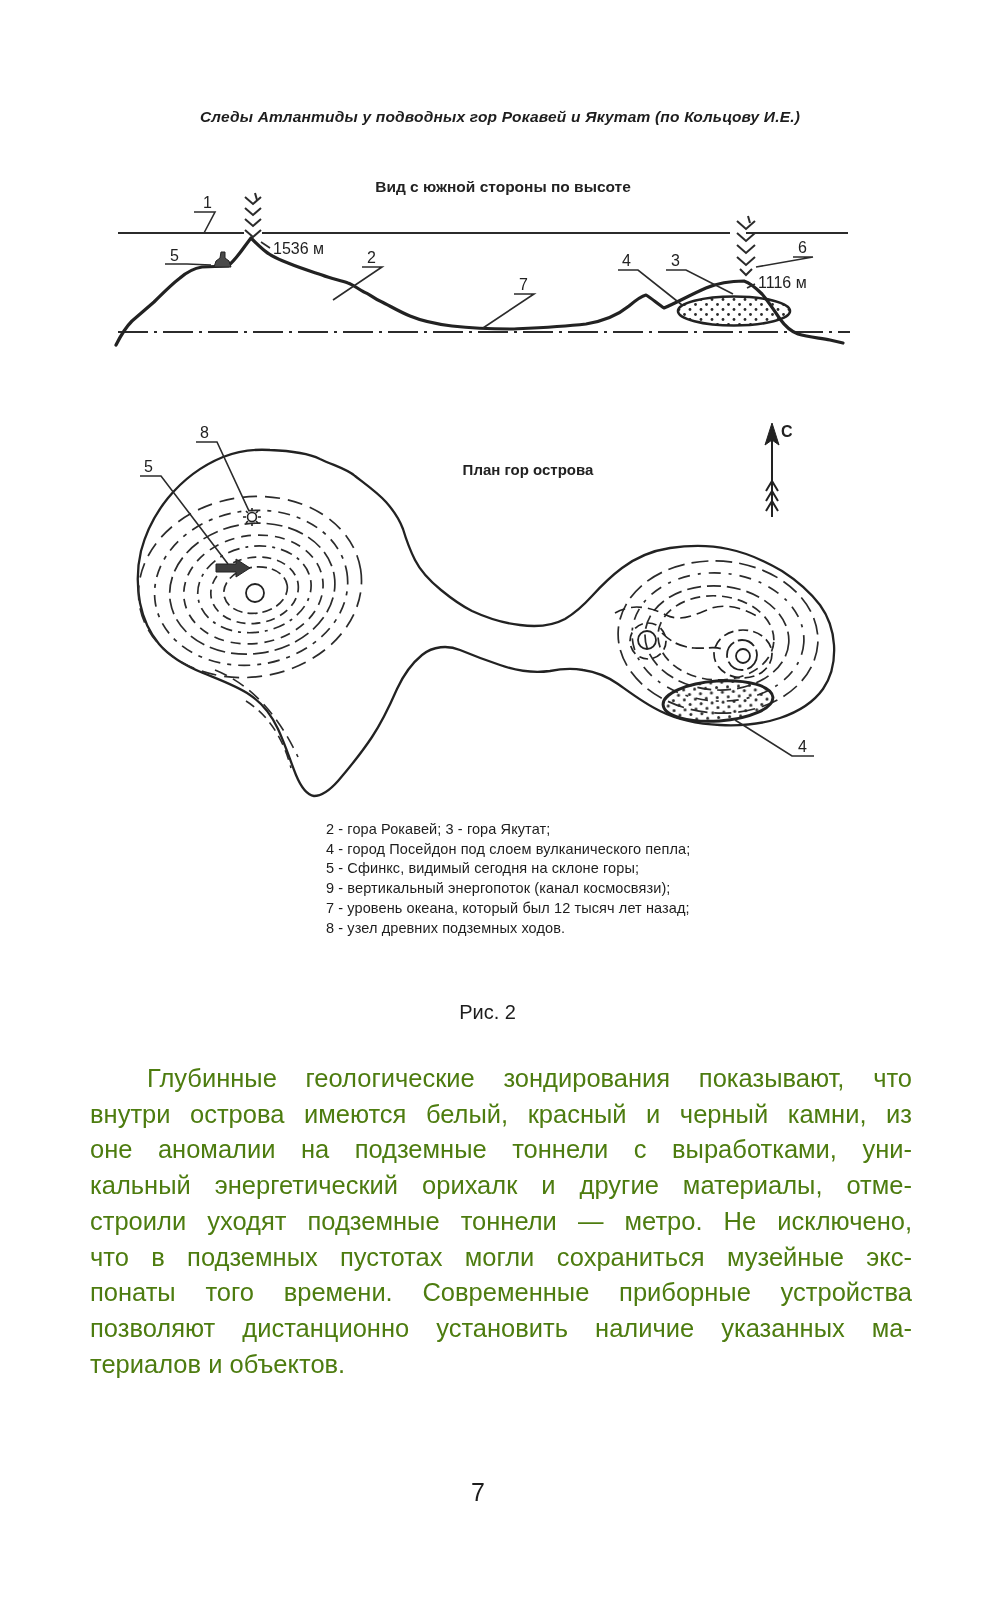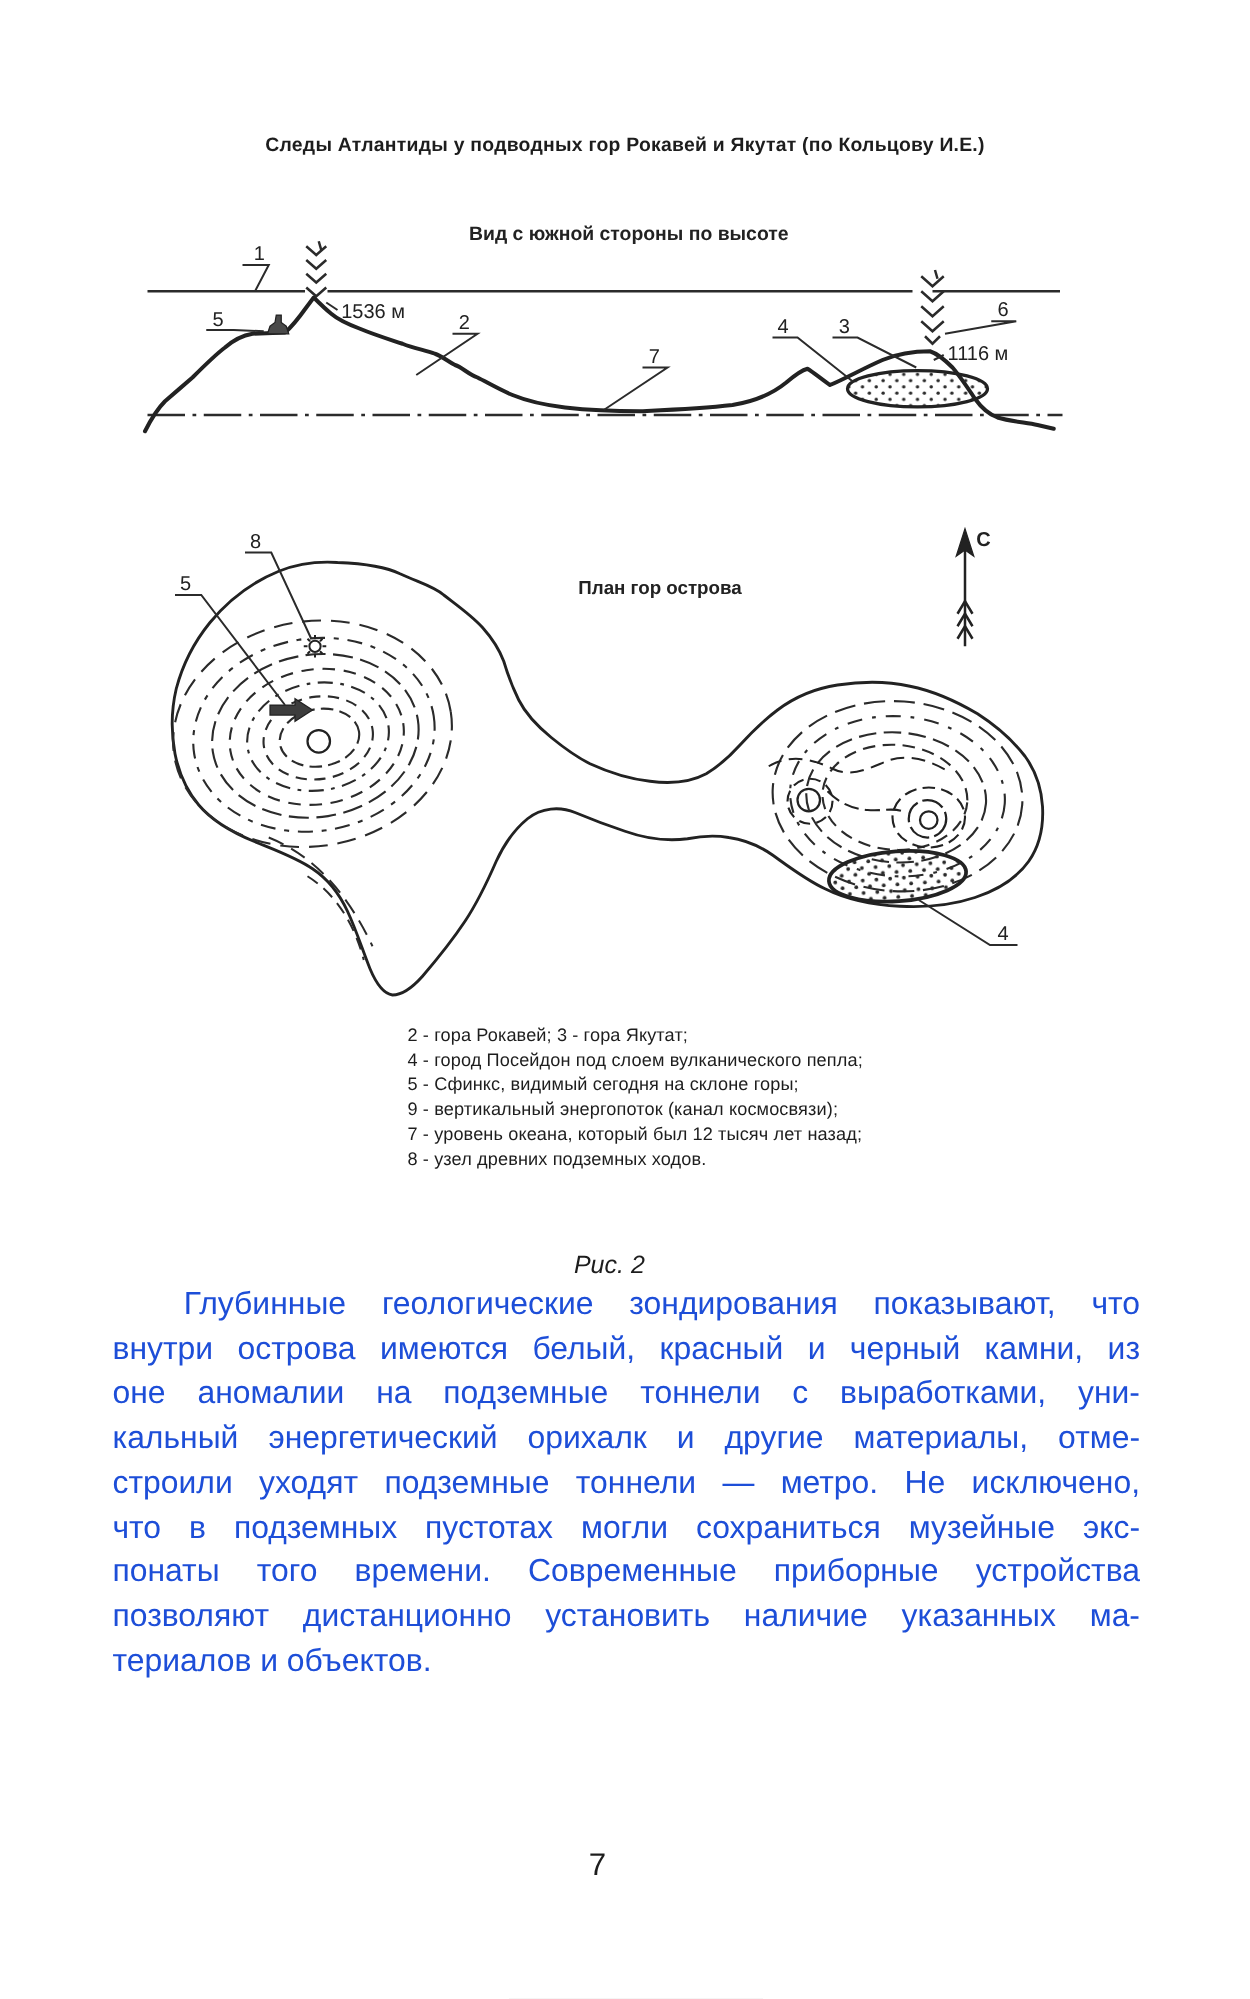--- a/index.html
+++ b/index.html
@@ -8,39 +8,39 @@
     width:1000px;height:1599px;
     margin:0 auto;
     background:#ffffff;
     font-family:"Liberation Sans", sans-serif;
     color:#1d1d1d;
     overflow:hidden;
   }
   .header-title{
     position:absolute;top:108px;left:0;right:0;
     text-align:center;
-    font-size:15.5px;font-weight:bold;
+    font-size:15.5px;font-weight:bold;font-style:italic;
     letter-spacing:.2px;
   }
   .fig-svg{position:absolute;left:110px;}
   .elev-svg{top:172px;}
   .plan-svg{top:415px;}
   svg text{fill:#222;}
   .legend{
     position:absolute;left:326px;top:820px;width:480px;
     font-size:14.5px;font-weight:500;line-height:19.7px;
     letter-spacing:.1px;
   }
   .caption{
     position:absolute;top:1001px;left:0;width:975px;
-    text-align:center;font-size:20px;font-style:italic;
+    text-align:center;font-size:20px;
   }
   .bodytext{
-    position:absolute;left:90px;top:1026px;width:822px;
-    font-size:25.5px;line-height:35.7px;color:#1d4ed8;
+    position:absolute;left:90px;top:1061px;width:822px;
+    font-size:25.5px;line-height:35.7px;color:#4d7c0f;
   }
   .para-line{text-align:justify;text-align-last:justify;}
   .para-line.first{text-indent:57px;}
   .para-line.last{text-align-last:left;}
   .page-number{
     position:absolute;top:1478px;left:0;width:956px;
     text-align:center;font-size:25px;
   }
 </style>
 </head>

